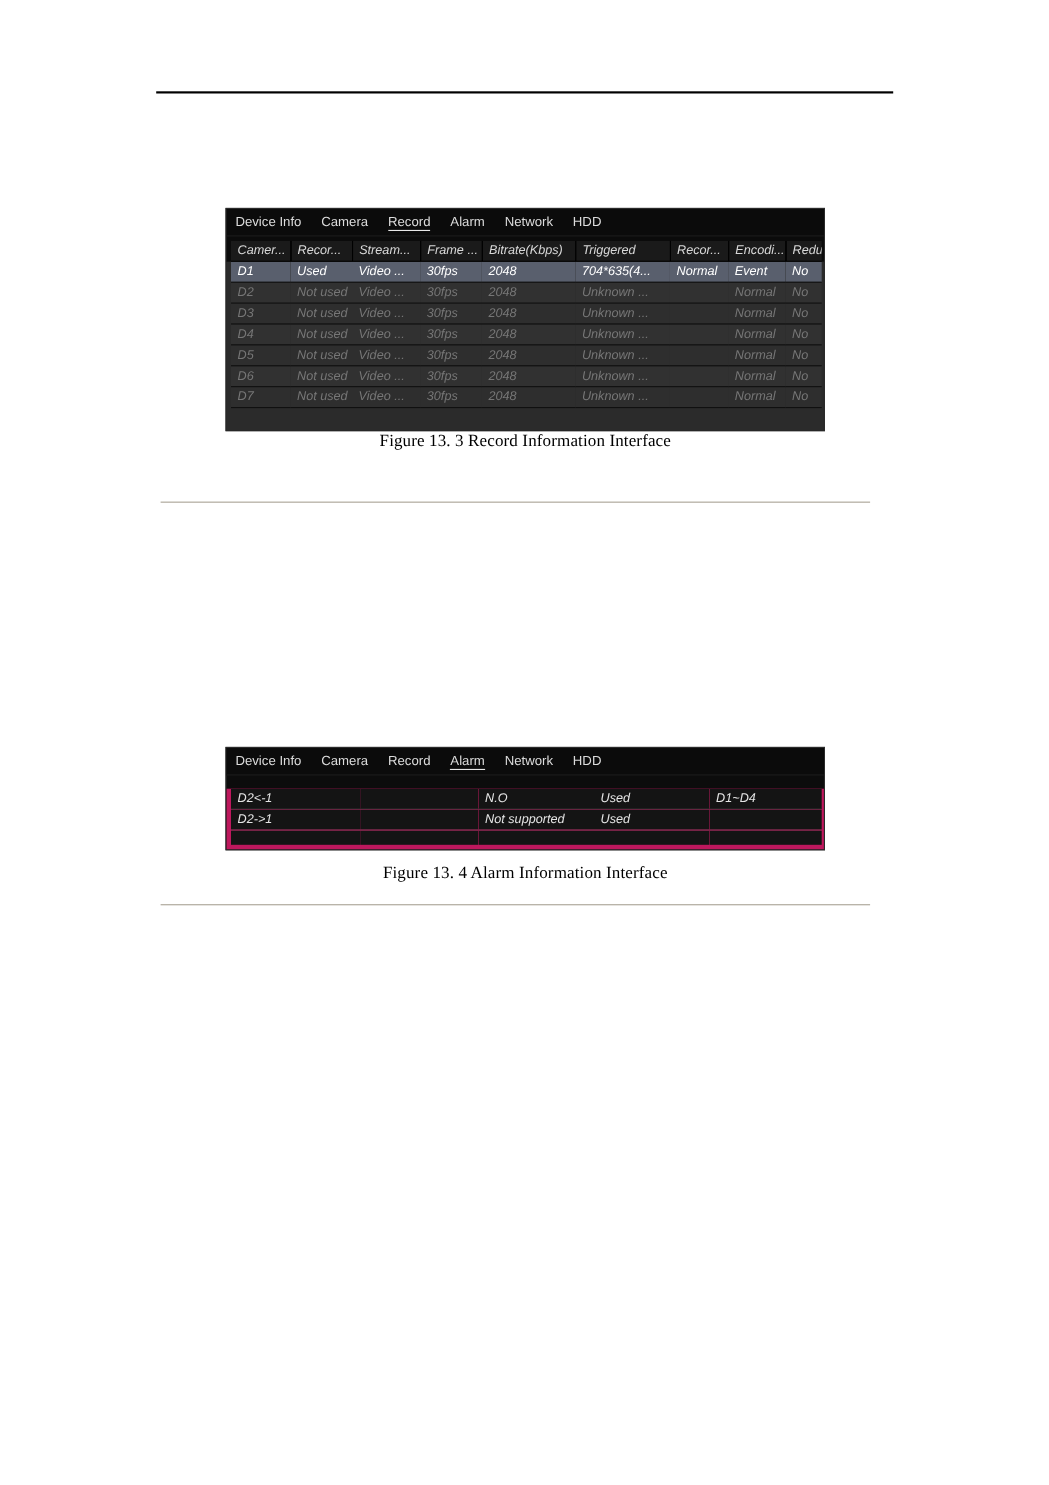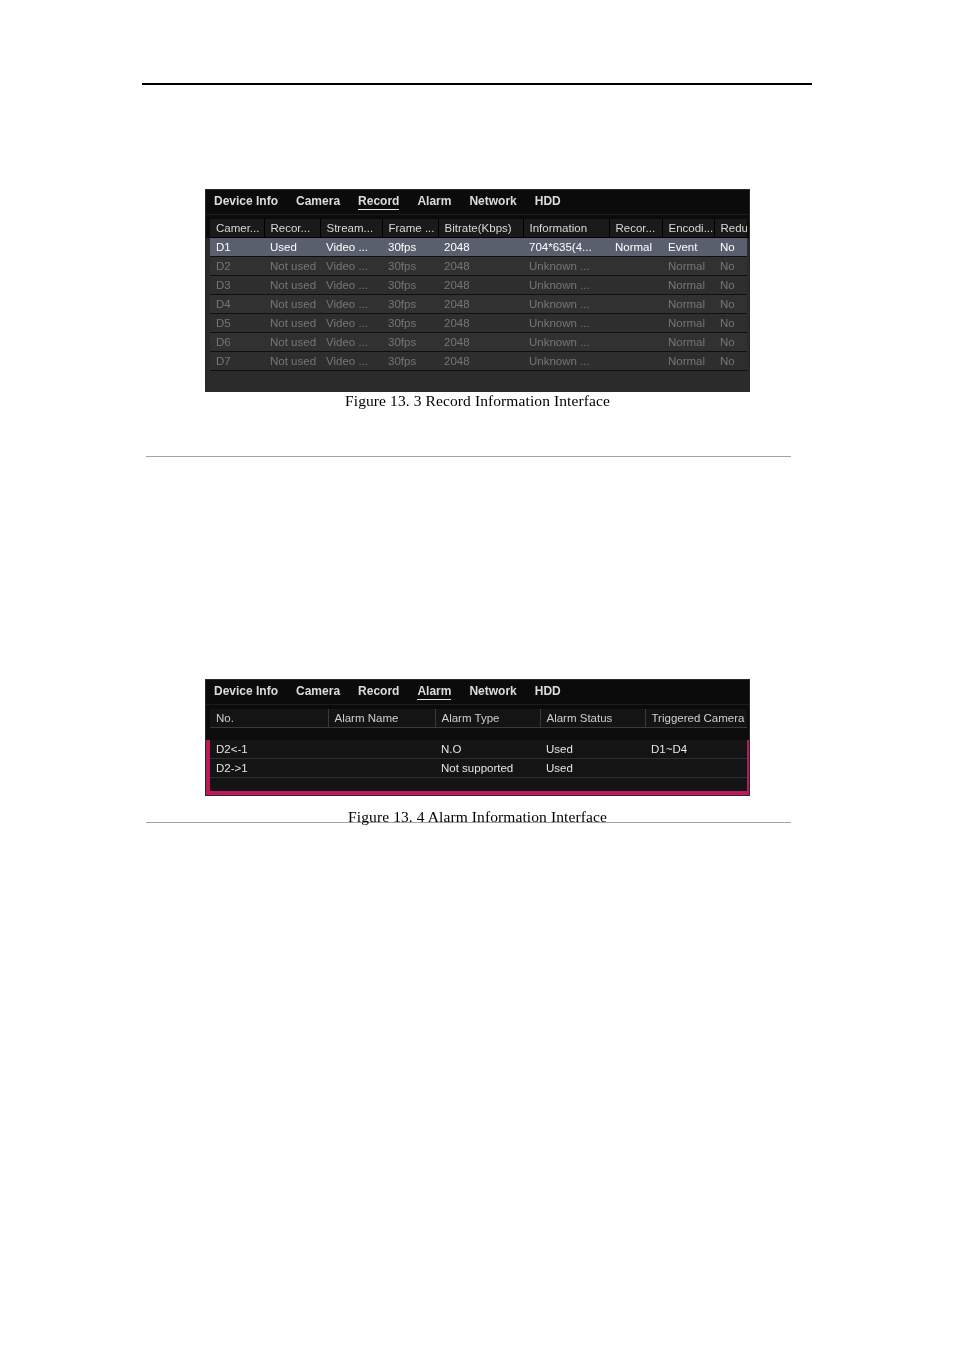--- a/index.html
+++ b/index.html
@@ -57,39 +57,39 @@
     -webkit-font-smoothing: none;
   }
 
   .dvr-tabs {
     display: flex;
     align-items: center;
     height: 24px;
     padding: 0 0 0 8px;
     background: #0b0b0b;
     border-bottom: 1px solid #1d1d1d;
-    font-weight: bold;
   }
   .dvr-tab {
     color: #dcdcdc;
     font-size: 12px;
     line-height: 13px;
     margin-right: 18px;
     padding-bottom: 1px;
     white-space: nowrap;
   }
   .dvr-tab.active {
     border-bottom: 1px solid #e8e8e8;
   }
 
   
   .dvr-table {
     width: 100%;
     border-collapse: collapse;
     table-layout: fixed;
+    font-style: italic;
   }
   .dvr-table th {
     background: #1a1a1a;
     color: #d8d8d8;
     font-size: 11.5px;
     font-weight: normal;
     text-align: left;
     padding: 3px 0 3px 6px;
     border-right: 1px solid #000000;
     border-bottom: 1px solid #000000;
@@ -179,21 +179,21 @@
             <col style="width:52px">
             <col style="width:33px">
         </colgroup>
         <thead>
           <tr>
             <th>Camer...</th>
             <th>Recor...</th>
             <th>Stream...</th>
             <th>Frame ...</th>
             <th>Bitrate(Kbps)</th>
-            <th>Information</th>
+            <th>Triggered</th>
             <th>Recor...</th>
             <th>Encodi...</th>
             <th>Redun...</th>
           </tr>
         </thead>
       </table>
     </div>
 
     <div class="rec-body">
       <table class="dvr-table rec-table">
@@ -300,40 +300,20 @@
 
     <div class="dvr-tabs">
       <span class="dvr-tab">Device Info</span>
       <span class="dvr-tab">Camera</span>
       <span class="dvr-tab">Record</span>
       <span class="dvr-tab active">Alarm</span>
       <span class="dvr-tab">Network</span>
       <span class="dvr-tab">HDD</span>
     </div>
 
-    <div class="alm-header-wrap">
-      <table class="dvr-table alm-table">
-        <colgroup>
-          <col style="width:118px">
-            <col style="width:107px">
-            <col style="width:105px">
-          <col style="width:105px">
-            <col style="width:102px">
-        </colgroup>
-        <thead>
-          <tr>
-            <th>No.</th>
-            <th>Alarm Name</th>
-            <th>Alarm Type</th>
-            <th>Alarm Status</th>
-            <th>Triggered Camera</th>
-          </tr>
-        </thead>
-      </table>
-    </div>
 
     <div class="alm-body">
       <table class="dvr-table alm-table">
         <colgroup>
           <col style="width:118px">
             <col style="width:107px">
             <col style="width:105px">
           <col style="width:105px">
             <col style="width:102px">
         </colgroup>

